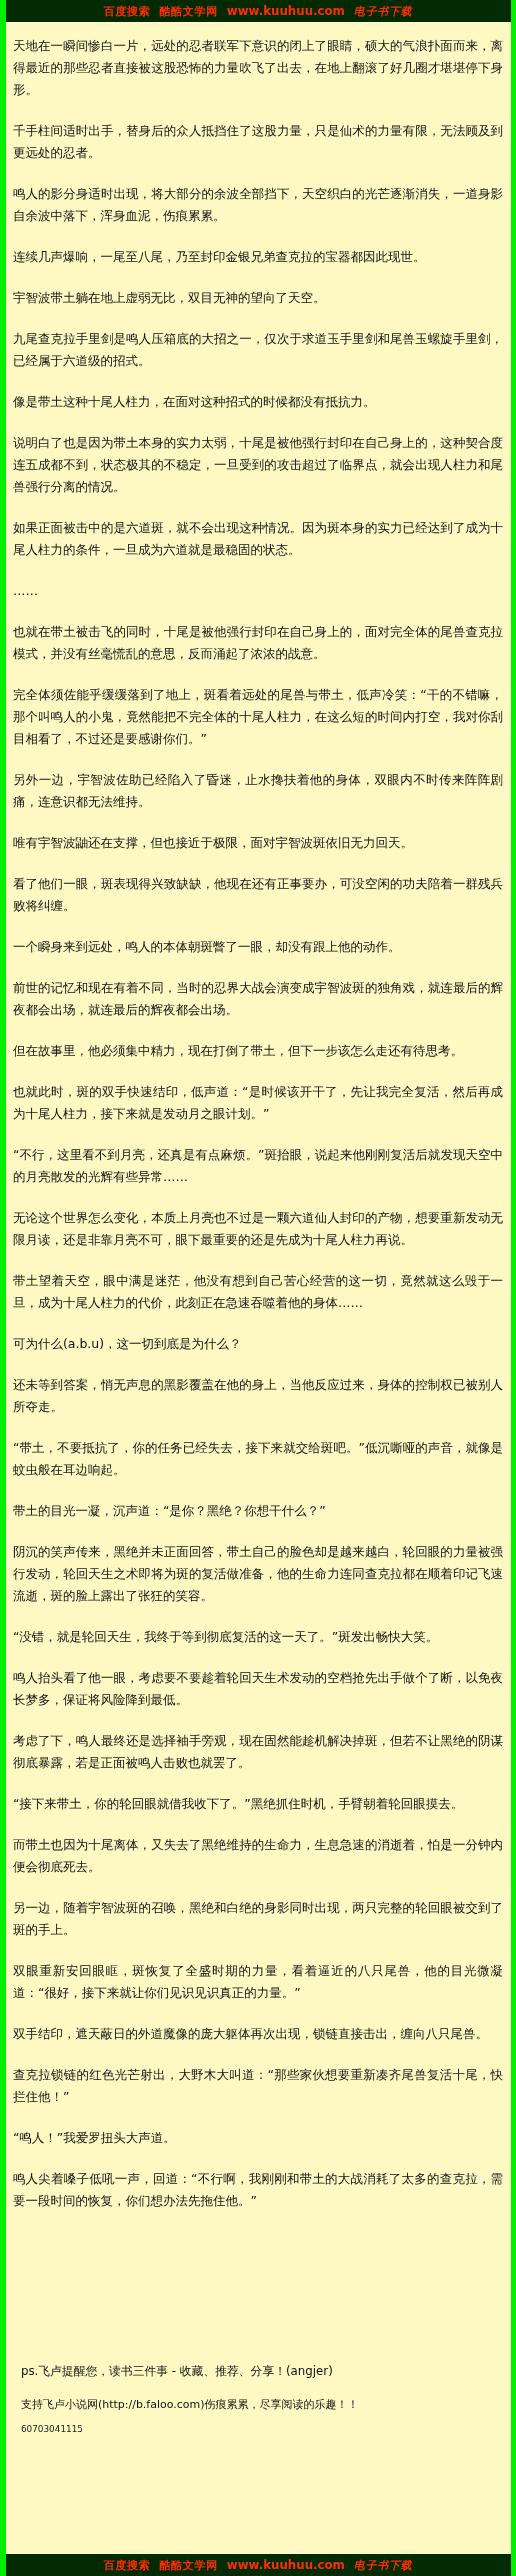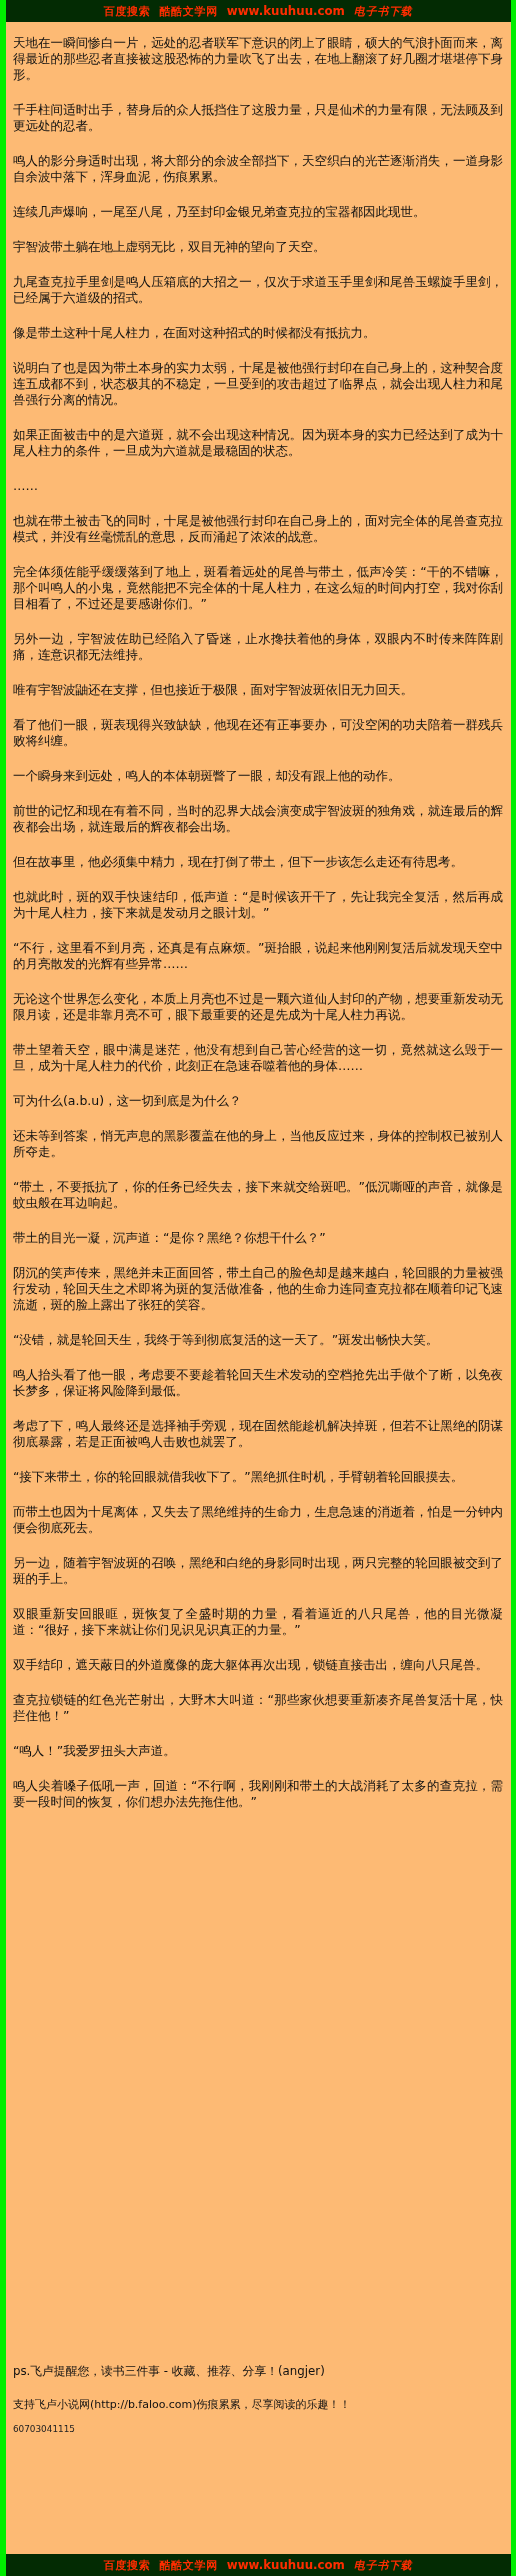--- a/index.html
+++ b/index.html
@@ -1,21 +1,21 @@
 <!DOCTYPE html>
 <html style="font-size:11.8px"><head>
 <meta charset="utf-8">
 <style>
   html, body { margin: 0; padding: 0; }
   body { background: #00ee00; font-family: "DejaVu Sans", "Liberation Sans", sans-serif; }
   .page {
     width: 505px;
     min-height: 2576px;
     margin: 0 auto;
-    background: #fdba74;
+    background: #fef9c3;
     display: flex;
     flex-direction: column;
     box-sizing: border-box;
   }
   .banner {
     height: 22px;
     background: #032b03;
     display: flex;
     align-items: center;
     justify-content: center;
@@ -38,27 +38,28 @@
   .banner .deco {
     font-style: italic;
   }
   .content {
     flex: 1 1 auto;
     padding: 13.3px 7.4px 5.9px 7.4px;
   }
   .para {
     color: #111111;
     font-size: 12.5px;
-    line-height: 16px;
+    line-height: 22px;
     margin: 0 0 19px 0;
     text-align: justify;
     word-break: break-all;
   }
   .footer-block {
     padding: 3px 7.4px 14.8px 7.4px;
+    margin-left: 8px;
   }
   .footer-line {
     color: #111111;
     font-size: 11.8px;
     line-height: 20.7px;
     margin: 0 0 13.3px 0;
   }
   .support-line {
     color: #111111;
     font-size: 11px;

